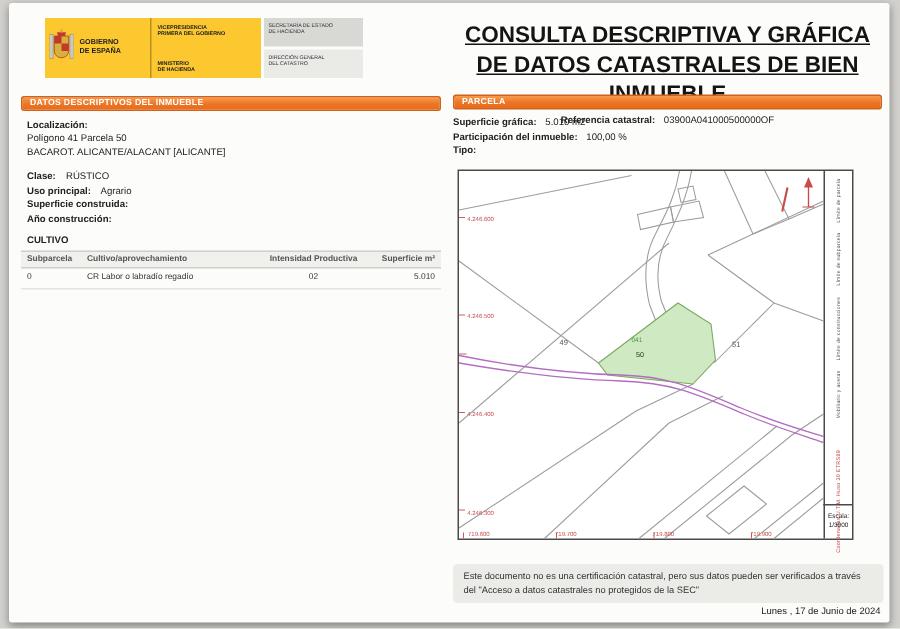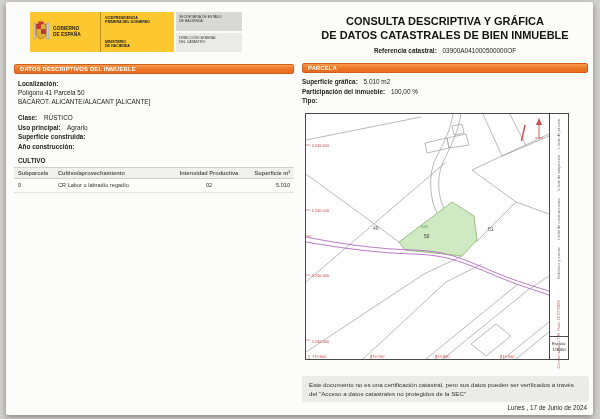--- a/index.html
+++ b/index.html
@@ -18,21 +18,21 @@
               display:flex; flex-direction:column; justify-content:space-between;
               font-size:3.6px; font-weight:bold; color:#222; line-height:1.15; }
   .gray-boxes { position:absolute; left:170px; top:10px; width:66px; height:40px;
                 display:flex; flex-direction:column; gap:2px; }
   .gray-box { flex:1; padding:2.5px 3px; font-size:3.5px; color:#333; line-height:1.2; }
   .gray-box.top { background:#d8d8d5; }
   .gray-box.bot { background:#eaeae7; }
 
   
   .title { position:absolute; left:296px; top:12px; width:286px; text-align:center; color:#141414; }
-  .title .t1,.title .t2 { font-size:11px; font-weight:bold; line-height:1.3; }
+  .title .t1,.title .t2 { font-size:15px; font-weight:bold; line-height:1.3;text-decoration:underline; }
   .refline { margin-top:4px; font-size:6.4px; color:#222; }
   .refline .lbl { font-weight:bold; margin-right:4px; }
 
   
   .bar { position:absolute; height:10px; background:linear-gradient(180deg,#f79a4d 0%,#ec7524 55%,#e86c1d 100%);
          border:1px solid #d26018; border-radius:2px; color:#fff; font-size:5.8px; font-weight:bold;
          line-height:8px; padding-left:5px; letter-spacing:.2px; }
   .bar.left { left:8px; top:62px; width:280px; }
   .bar.right { left:296px; top:61px; width:286px; }
 

